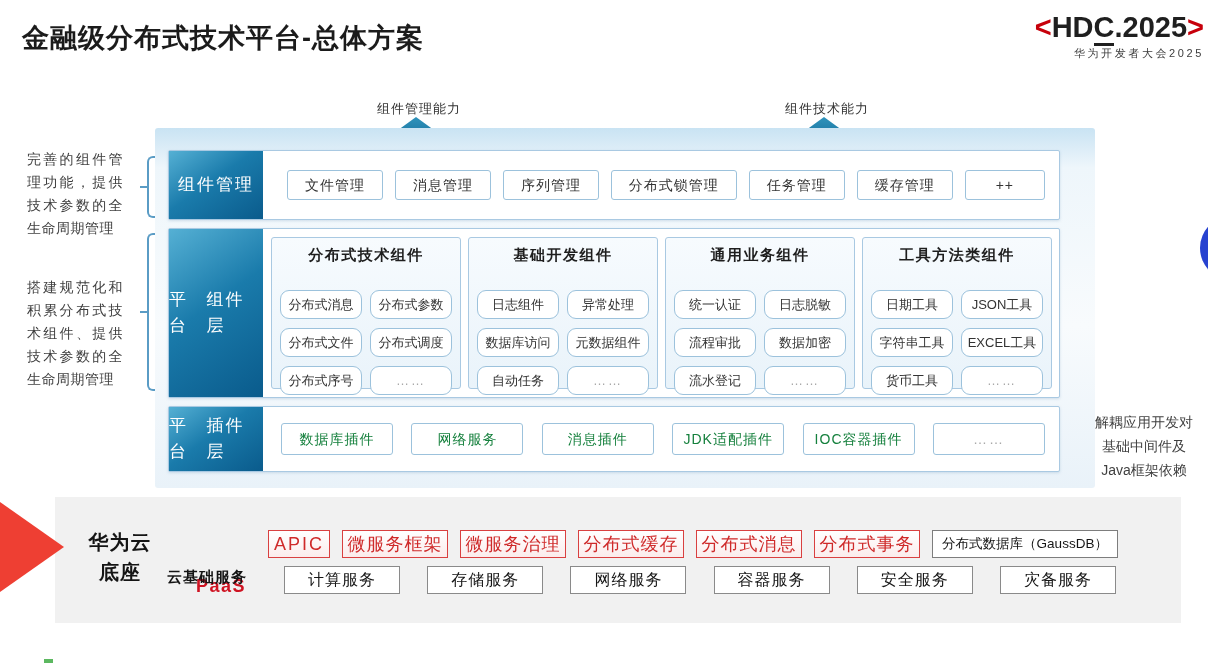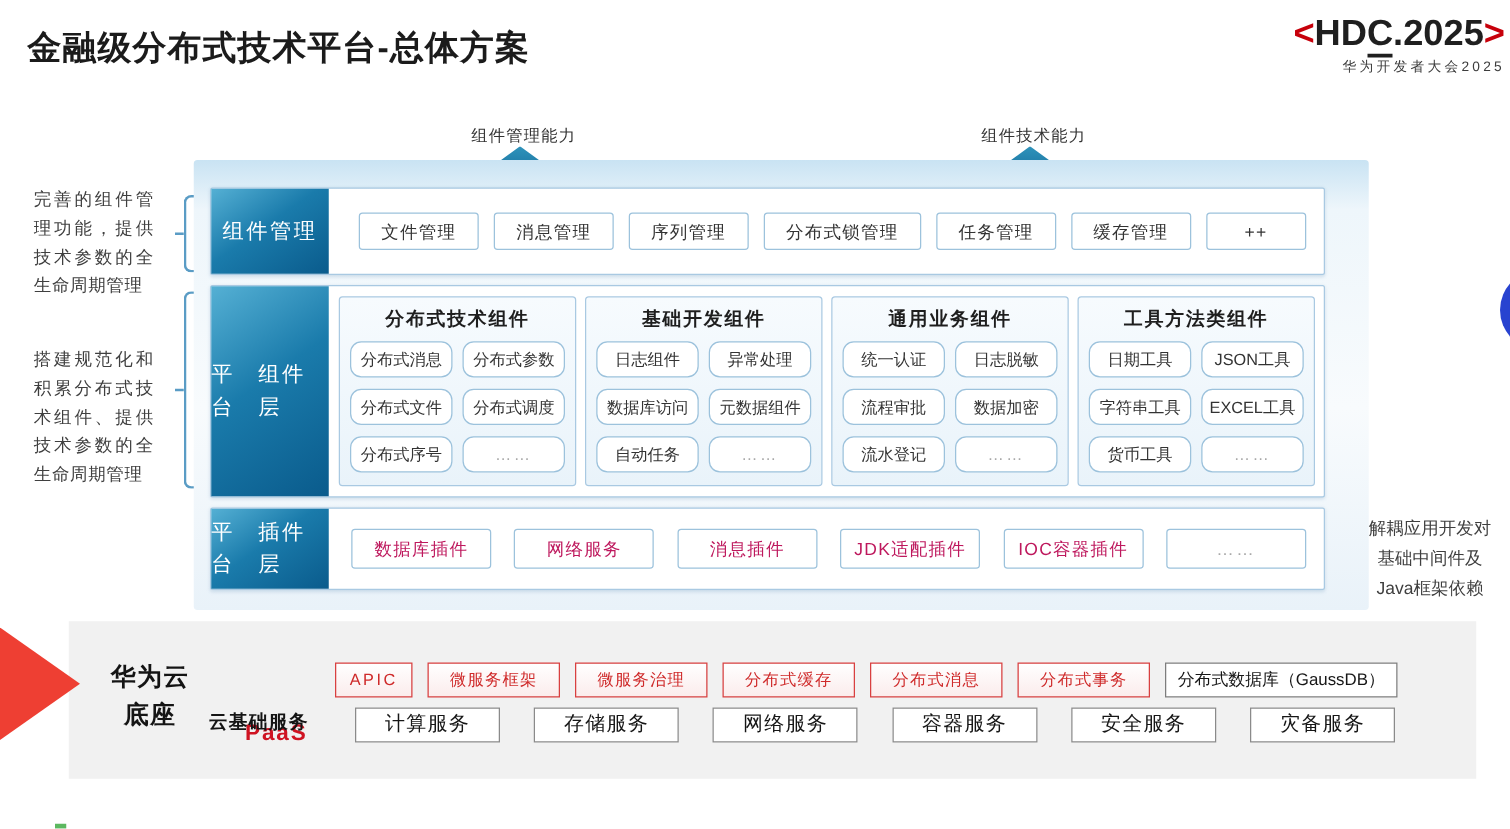--- a/index.html
+++ b/index.html
@@ -53,50 +53,50 @@
   .mgmt-box{height:30px;line-height:28px;padding:0 17px;border:1px solid var(--c-box_border,#9cc2dc);
             border-radius:3px;background:#fff;font-size:14px;color:#333;box-sizing:border-box;
             text-align:center;letter-spacing:1px;white-space:nowrap;}
   .mgmt-box:last-child{padding:0 30px;}
 
   .cols{position:absolute;left:102px;right:7px;top:8px;bottom:8px;display:flex;gap:7px;}
   .col{flex:1;background:linear-gradient(180deg,#f7fbfe,#e9f3fa);
        border:1px solid var(--c-panel_border,#a9c9e2);border-radius:3px;
        padding:5px 8px 8px;box-sizing:border-box;}
   .col-title{text-align:center;font-size:15px;font-weight:bold;color:#1e1e1e;
-             margin:3px 0 8px;letter-spacing:1.5px;}
+             margin:3px 0 25px;letter-spacing:1.5px;}
   .col-grid{display:grid;grid-template-columns:1fr 1fr;gap:9px 8px;}
   .cell{height:29px;line-height:27px;background:#fff;border:1px solid var(--c-box_border,#9cc2dc);
         border-radius:9px;font-size:13px;color:#333;text-align:center;box-sizing:border-box;
         white-space:nowrap;overflow:hidden;}
   .cell.more{color:#a9a9a9;letter-spacing:2px;}
 
   .plugin-items{position:absolute;left:112px;right:14px;top:0;bottom:0;display:flex;
                 align-items:center;justify-content:space-between;}
   .plugin-box{width:112px;height:32px;line-height:30px;border:1px solid var(--c-box_border,#9cc2dc);
-              border-radius:3px;background:#fff;font-size:14px;color:#be185d;box-sizing:border-box;
+              border-radius:3px;background:#fff;font-size:14px;color:#15803d;box-sizing:border-box;
               text-align:center;letter-spacing:1px;white-space:nowrap;}
   .plugin-box.more{color:#a9a9a9;letter-spacing:2px;}
 
   
   .foundation{position:absolute;left:55px;top:497px;width:1126px;height:126px;
               background:var(--c-gray_bg,#f1f1f1);}
   .red-arrow{position:absolute;left:0;top:502px;width:64px;height:90px;
              background:var(--c-arrow_red,#ee3f33);
              clip-path:polygon(0 0,100% 50%,0 100%);}
   .fnd-label{position:absolute;left:80px;top:527px;width:80px;text-align:center;
              font-size:20px;font-weight:bold;color:#141414;line-height:30px;}
   .fnd-label span{display:block;letter-spacing:1px;}
   .paas-label{position:absolute;left:196px;top:533px;font-size:18px;font-weight:bold;
               color:var(--c-red,#cf1322);letter-spacing:1.5px;margin-top:43px;}
   .iaas-label{position:absolute;left:167px;top:568px;font-size:15px;font-weight:bold;
               color:#141414;letter-spacing:1px;}
   .paas-items{position:absolute;left:268px;top:530px;display:flex;gap:12px;}
   .paas-box{height:28px;line-height:26px;box-sizing:border-box;text-align:center;
-            border:1px solid #d94040;color:#cf2a2a;font-size:13px;letter-spacing:1px;
+            border:1px solid #d94040;color:#cf2a2a;font-size:18px;letter-spacing:1px;
             background:linear-gradient(180deg,#ffffff,#fbecec);width:106px;white-space:nowrap;}
   .paas-box:first-child{width:62px;letter-spacing:2px;}
   .db-box{height:28px;line-height:26px;box-sizing:border-box;text-align:center;width:186px;
           border:1px solid #7d7d7d;color:#161616;font-size:13.5px;background:#fff;white-space:nowrap;}
   .iaas-items{position:absolute;left:284px;top:566px;width:832px;display:flex;
               justify-content:space-between;}
   .iaas-box{width:116px;height:28px;line-height:26px;box-sizing:border-box;text-align:center;
             border:1px solid #8a8a8a;color:#161616;font-size:16px;background:#fff;
             letter-spacing:1px;white-space:nowrap;}
 

